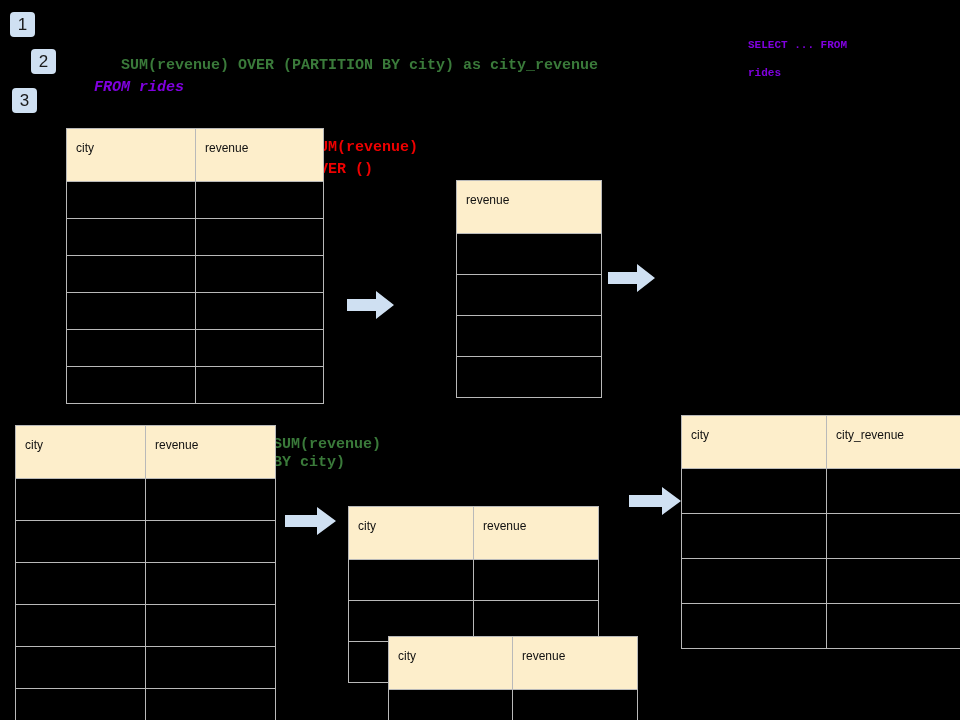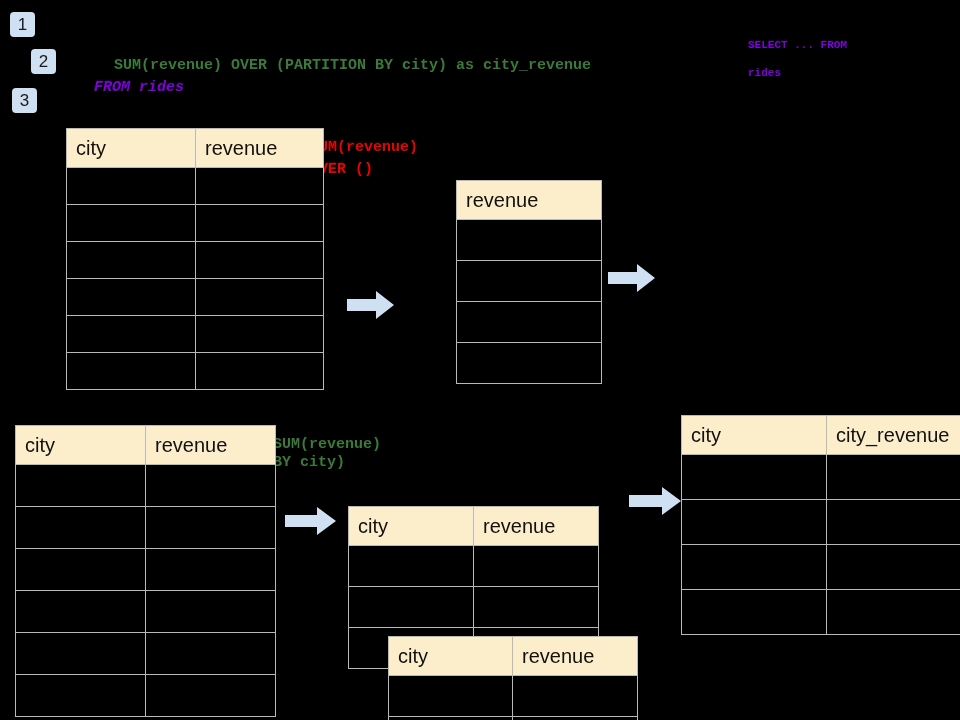--- a/index.html
+++ b/index.html
@@ -71,43 +71,43 @@
   .tbl th,.tbl td{
     border:1px solid #b9b9b9;
     padding:0;
     margin:0;
   }
   .tbl th{
     background:#fdeecb;
     color:#111111;
     font-family:"Liberation Sans", sans-serif;
     font-weight:normal;
-    font-size:20px;
+    font-size:12px;
     text-align:left;
-    padding:6px 0 6px 9px;
+    padding:6px 0 20px 9px;
     height:26px;
   }
   .tbl td{
     background:#000000;
     height:36px;
   }
 
   
   .arrow{position:absolute;}
 </style>
 </head>
 <body>
 
 <div class="stage">
 
   <div class="badge" style="left:10px;top:12px;">1</div>
   <div class="badge" style="left:31px;top:49px;">2</div>
   <div class="badge" style="left:12px;top:88px;">3</div>
 
-  <div class="code c-green" style="left:78px;top:55px;">    SUM(revenue) OVER (PARTITION BY city) as city_revenue</div>
+  <div class="code c-green" style="left:85px;top:55px;">    SUM(revenue) OVER (PARTITION BY city) as city_revenue</div>
   <div class="code c-purple" style="left:76px;top:77px;font-style:italic;">  FROM rides</div>
 
   <div class="code-note" style="left:748px;top:36px;">SELECT ... FROM</div>
   <div class="code-note" style="left:748px;top:64px;">rides</div>
 
   <div class="annot red" style="left:310px;top:137px;">SUM(revenue)</div>
   <div class="annot red" style="left:310px;top:159px;">OVER ()</div>
 
   <div class="annot green" style="left:273px;top:434px;">SUM(revenue)</div>
   <div class="annot green" style="left:273px;top:452px;">BY city)</div>

